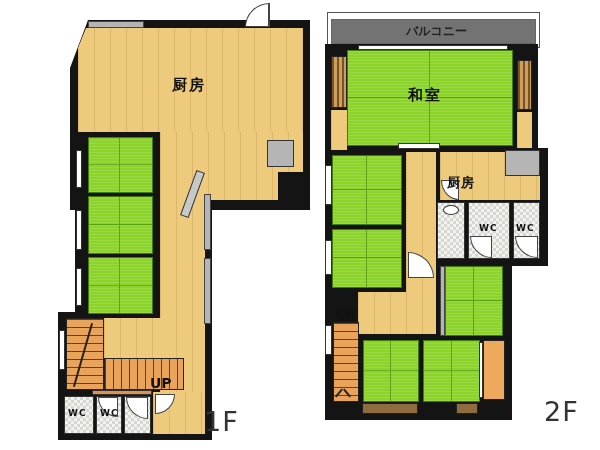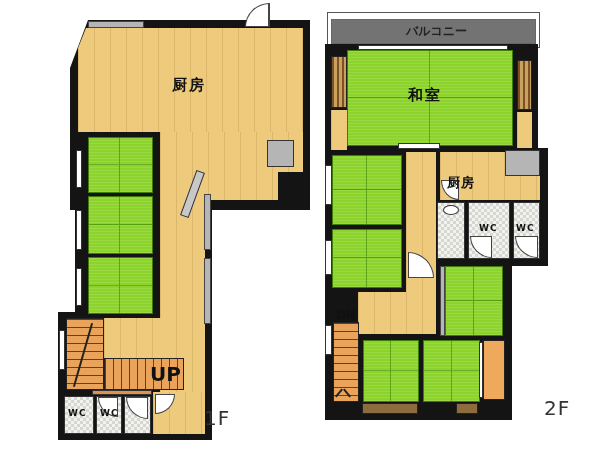--- a/index.html
+++ b/index.html
@@ -47,21 +47,21 @@
   .closet-brown { position:absolute; background:#8f6c3f; border:1px solid #222; box-sizing:border-box; }
   .win-white { position:absolute; background:#ffffff; border:1px solid #333; box-sizing:border-box; }
   .win-gray { position:absolute; background:#b5b5b5; border:1px solid #444; box-sizing:border-box; }
   .graybox { position:absolute; background:#b5b5b5; border:1px solid #333; box-sizing:border-box; }
   .door { position:absolute; background:#ffffff; border:1px solid #444; box-sizing:border-box; }
   .door.tl { border-top-left-radius:100% 100%; }
   .door.tr { border-top-right-radius:100% 100%; }
   .door.bl { border-bottom-left-radius:100% 100%; }
   .door.br { border-bottom-right-radius:100% 100%; }
   .lbl { position:absolute; font-weight:bold; color:#111; white-space:nowrap; line-height:1; }
-  .lbl-floor { position:absolute; font-weight:400; color:#333; white-space:nowrap; line-height:1; font-size:20px; letter-spacing:1px; }
+  .lbl-floor { position:absolute; font-weight:400; color:#333; white-space:nowrap; line-height:1; font-size:27px; letter-spacing:1px; }
   .balcony-outer { position:absolute; background:#ffffff; border:1px solid #555; box-sizing:border-box; }
   .balcony { position:absolute; background:#737373; border:1px solid #666; box-sizing:border-box;
              display:flex; align-items:center; justify-content:center; font-size:12px; font-weight:bold; color:#222;padding-left:6px; }
   .diagline { position:absolute; background:#222; }
   .sink { position:absolute; background:#fff; border:1px solid #333; border-radius:50%; box-sizing:border-box; }
 </style>
 </head>
 <body>
 
 <div id="canvas">
@@ -103,21 +103,21 @@
     <div class="win-white" style="left:76px; top:150px; width:6px; height:38px;"></div>
     <div class="win-white" style="left:76px; top:210px; width:6px; height:40px;"></div>
     <div class="win-white" style="left:76px; top:268px; width:6px; height:38px;"></div>
     <div class="win-white" style="left:59px; top:330px; width:6px; height:40px;"></div>
     <div class="win-gray" style="left:204px; top:194px; width:7px; height:56px;"></div>
     <div class="win-gray" style="left:204px; top:258px; width:7px; height:66px;"></div>
 
     <div class="door tl" style="left:245px; top:3px; width:25px; height:24px; border-right-width:2px;"></div>
 
     <div class="lbl" style="left:172px; top:78px; font-size:15px; letter-spacing:2px;">厨房</div>
-    <div class="lbl" style="left:150px; top:364px; font-size:20px;">UP</div>
+    <div class="lbl" style="left:150px; top:376px; font-size:14px;">UP</div>
     <div class="lbl" style="left:68px; top:409px; font-size:9px; letter-spacing:1px;">WC</div>
     <div class="lbl" style="left:100px; top:409px; font-size:9px; letter-spacing:1px;">WC</div>
     <div class="lbl-floor" style="left:204px; top:408px;">1F</div>
   </div>
 
   <div>
 
     <div class="balcony-outer" style="left:327px; top:12px; width:213px; height:36px;"></div>
     <div class="balcony" style="left:331px; top:19px; width:205px; height:25px;">
       <span>バルコニー</span>

